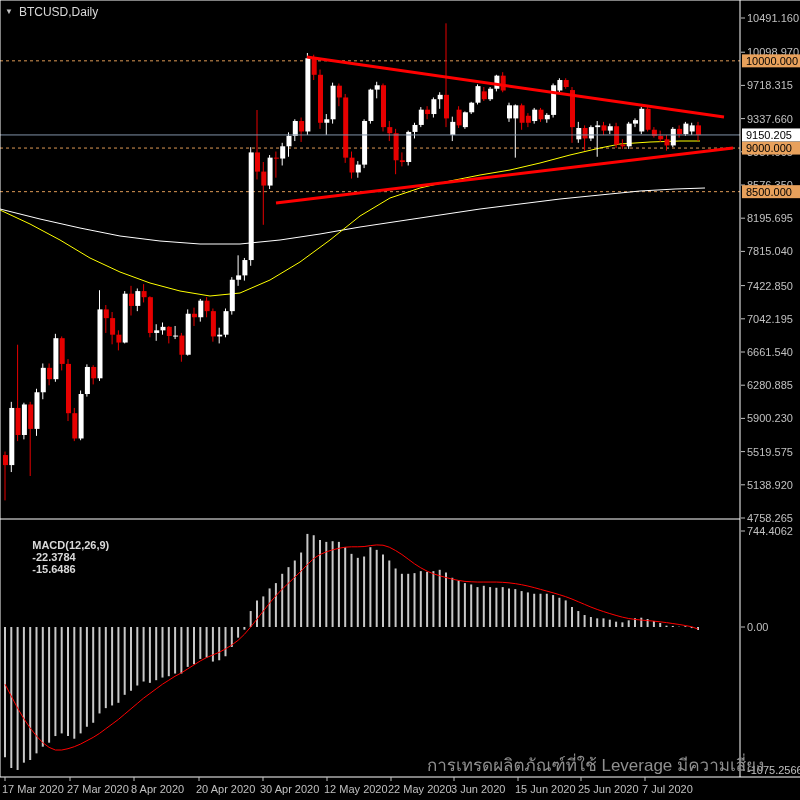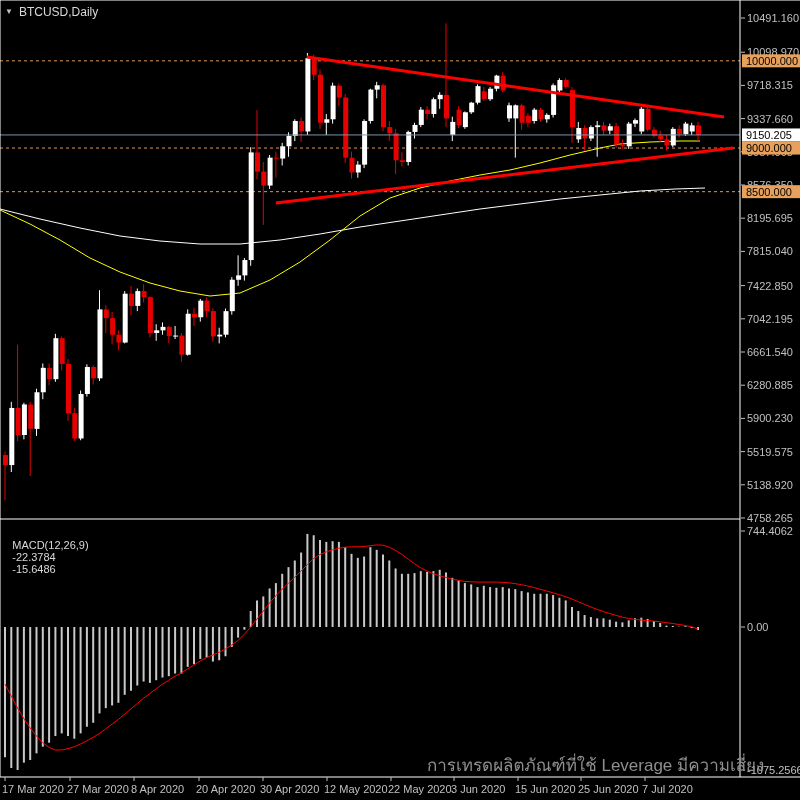--- a/index.html
+++ b/index.html
@@ -2,21 +2,21 @@
 <html><head>
 <meta charset="utf-8">
 <style>
   html,body{margin:0;padding:0;background:#000;}
   #stage{position:relative;width:800px;height:800px;background:#000;overflow:hidden;
          font-family:"Liberation Sans","DejaVu Sans",sans-serif;}
   #chart-svg{position:absolute;left:0;top:0;}
   .overlay{position:absolute;color:#d9d9d9;font-size:12px;white-space:pre;}
   #symbol-info{left:5px;top:5px;display:flex;align-items:center;gap:6px;}
   #symbol-marker{font-size:8px;color:#c0c0c0;line-height:12px;}
-  #macd-info{left:0;top:527px;font-size:11px;color:#d9d9d9;}
+  #macd-info{left:20px;top:527px;font-size:11px;color:#d9d9d9;font-weight:bold;}
   #watermark{left:427px;top:751px;font-size:17px;color:#8f8f8f;}
   .lbl{letter-spacing:0px;}
 </style>
 </head>
 <body>
 <div id="stage">
 
   <svg id="chart-svg" width="800" height="800">
       <rect x="0" y="0" width="800" height="800" fill="#000000"></rect>
       <line x1="741" y1="18" x2="745" y2="18" stroke="#c0c0c0" stroke-width="1"></line>

